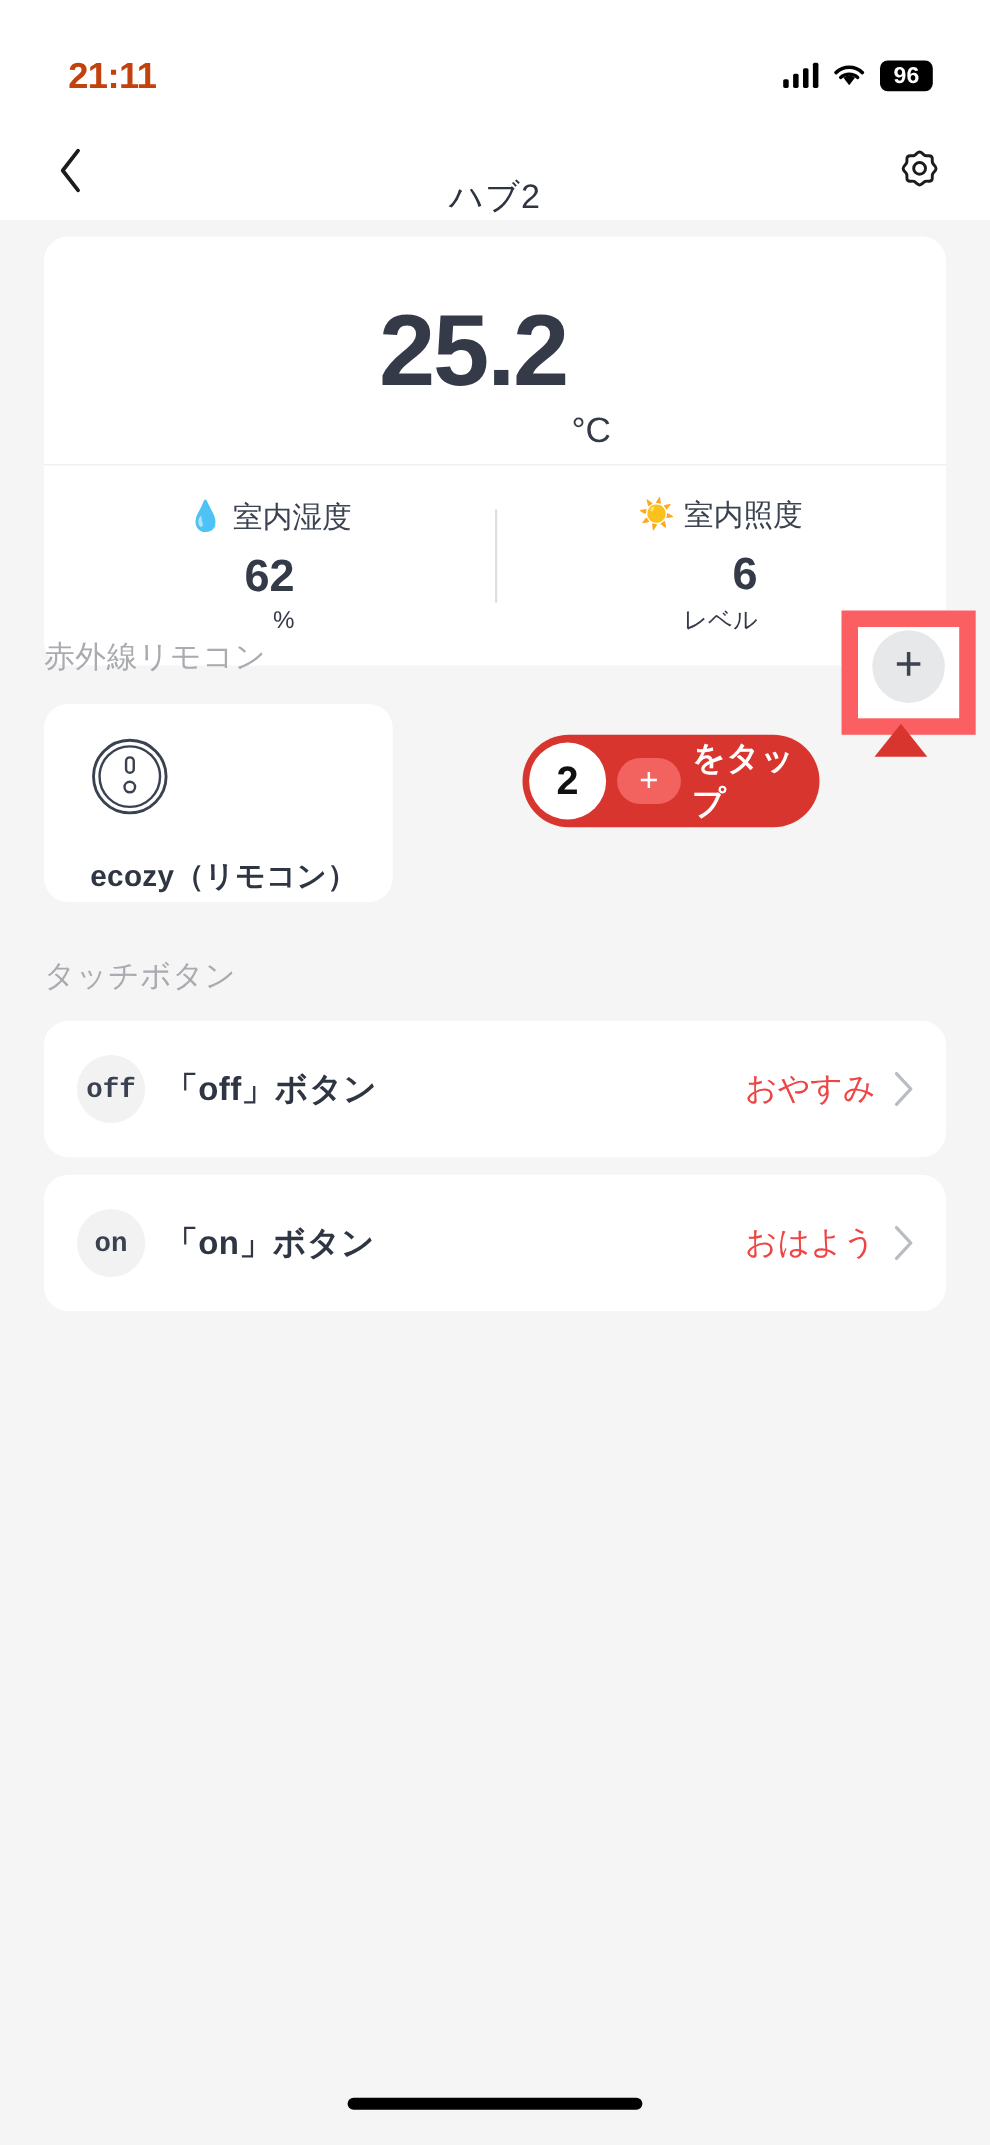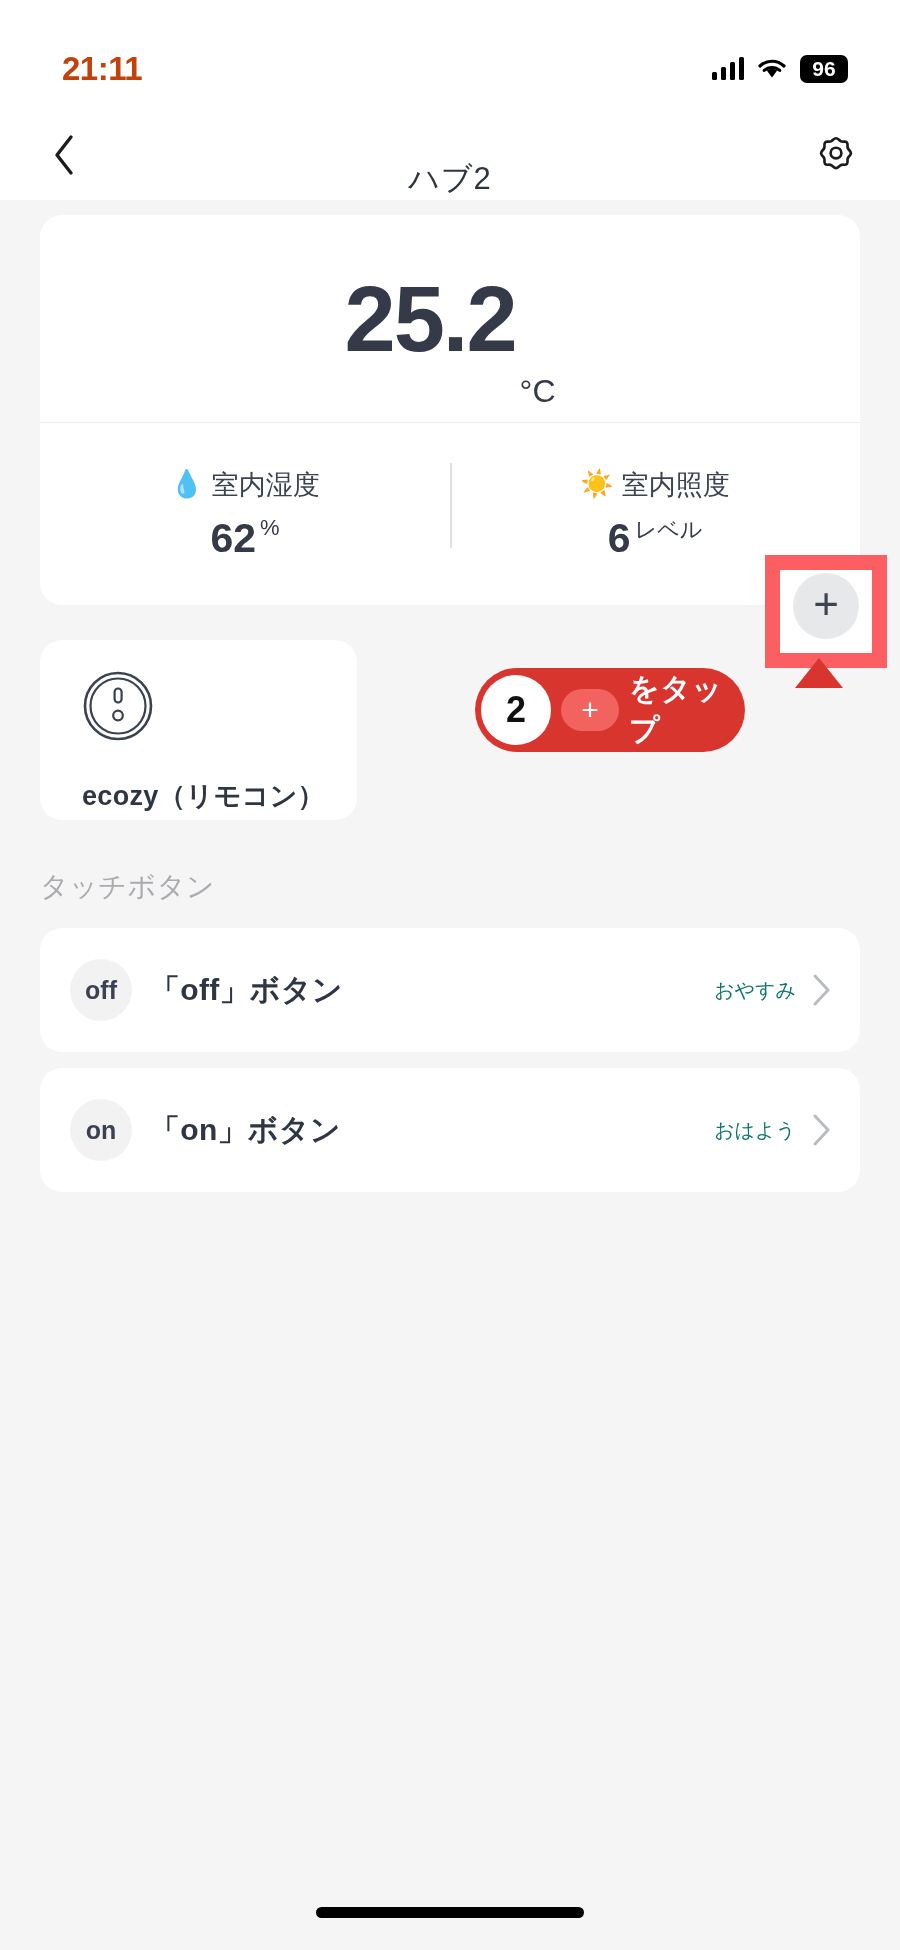--- a/index.html
+++ b/index.html
@@ -124,21 +124,21 @@
   }
   .metric-head {
     display: flex; align-items: center; gap: 8px;
   }
   .metric-emoji { font-size: 27px; line-height: 1; }
   .metric-label {
     font-size: 27px;
     color: #3b4350;
   }
   .metric-val-row {
-    display: flex; align-items: flex-start; gap: 4px;
+    display: flex; align-items: flex-end; gap: 4px; flex-direction: column;
   }
   .metric-value {
     font-size: 41px;
     font-weight: 700;
     color: #343a47;
   }
   .metric-unit {
     font-size: 22px;
     font-weight: 400;
     color: #343a47;
@@ -264,32 +264,33 @@
   .touch-row.r2 { top: 868px; align-items: center; }
   .pill-badge {
     width: 62px; height: 62px;
     border-radius: 50%;
     background: #f2f2f3;
     display: flex; align-items: center; justify-content: center;
     font-size: 25px;
     font-weight: 700;
     color: #3a4150;
     flex: none;
+    font-family: Liberation Mono, monospace;
   }
   .touch-label {
     margin-left: 18px;
     font-size: 30px;
     font-weight: 700;
     color: #2f3643;
     letter-spacing: 0.3px;
   }
   .touch-spacer { flex: 1; }
   .touch-sub {
-    font-size: 20px;
-    color: #0f766e;
+    font-size: 29px;
+    color: #ef4444;
     margin-right: 16px;
   }
   .chev {
     width: 20px; height: 34px;
     flex: none;
   }
 
   
   .home-indicator {
     position: absolute;
@@ -367,20 +368,21 @@
             <span class="metric-label">室内照度</span>
           </div>
           <div class="metric-val-row">
             <span class="metric-value">6</span>
             <span class="metric-unit">レベル</span>
           </div>
         </div>
       </div>
     </div>
 
+    <div class="section-head ir-head">赤外線リモコン</div>
 
     <div class="plus-highlight"></div>
     <div class="plus-btn">
       <span class="plus-glyph">+</span>
     </div>
 
     <div class="tooltip-arrow"></div>
     <div class="tooltip">
       <span class="tip-step">2</span>
       <span class="tip-plus">+</span>

